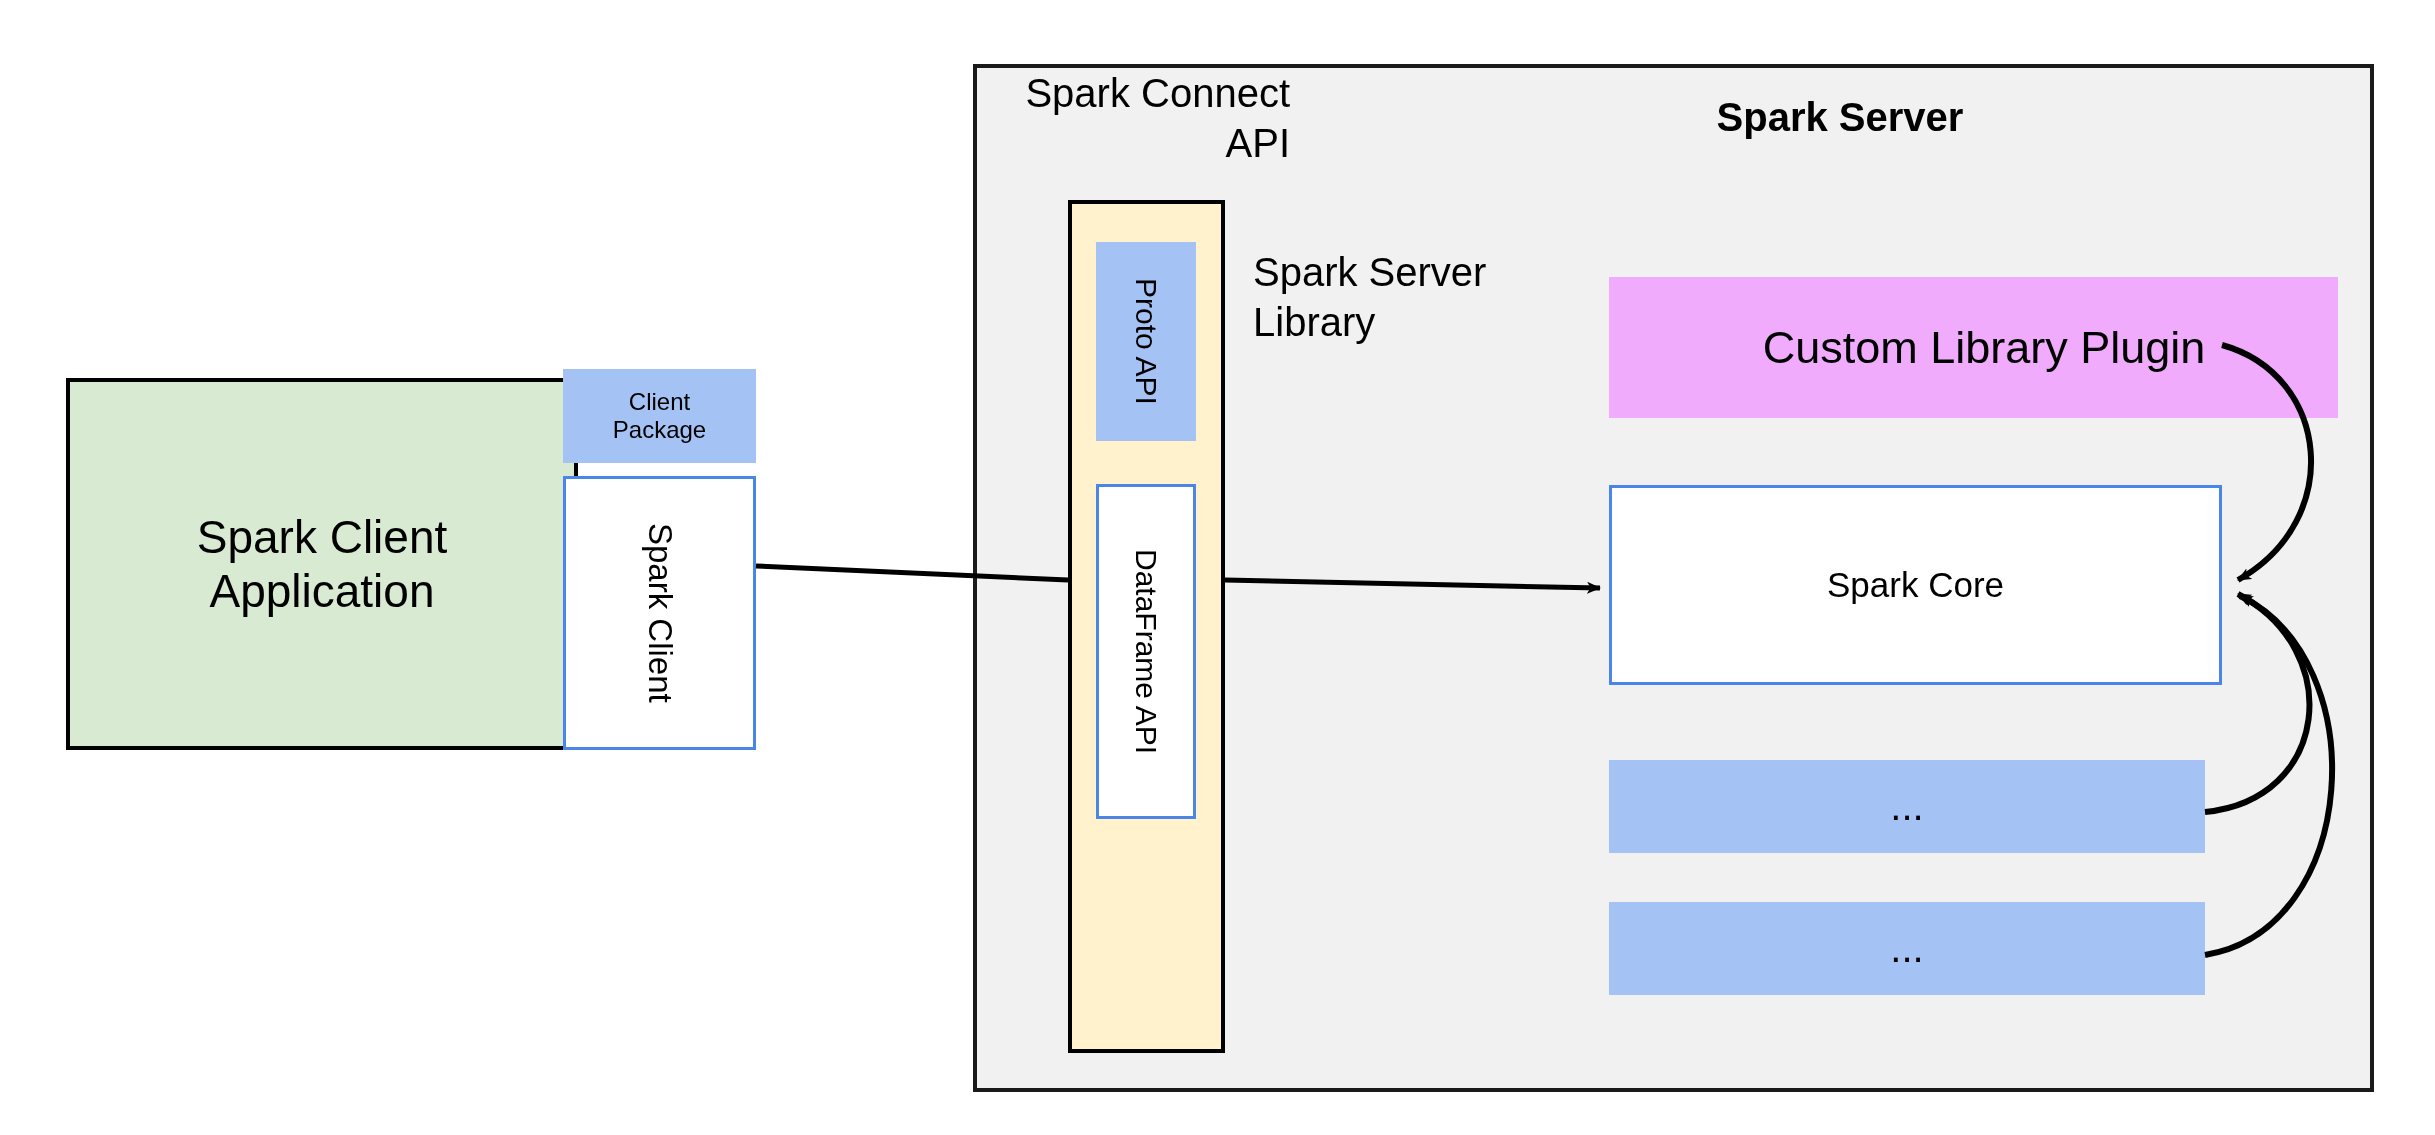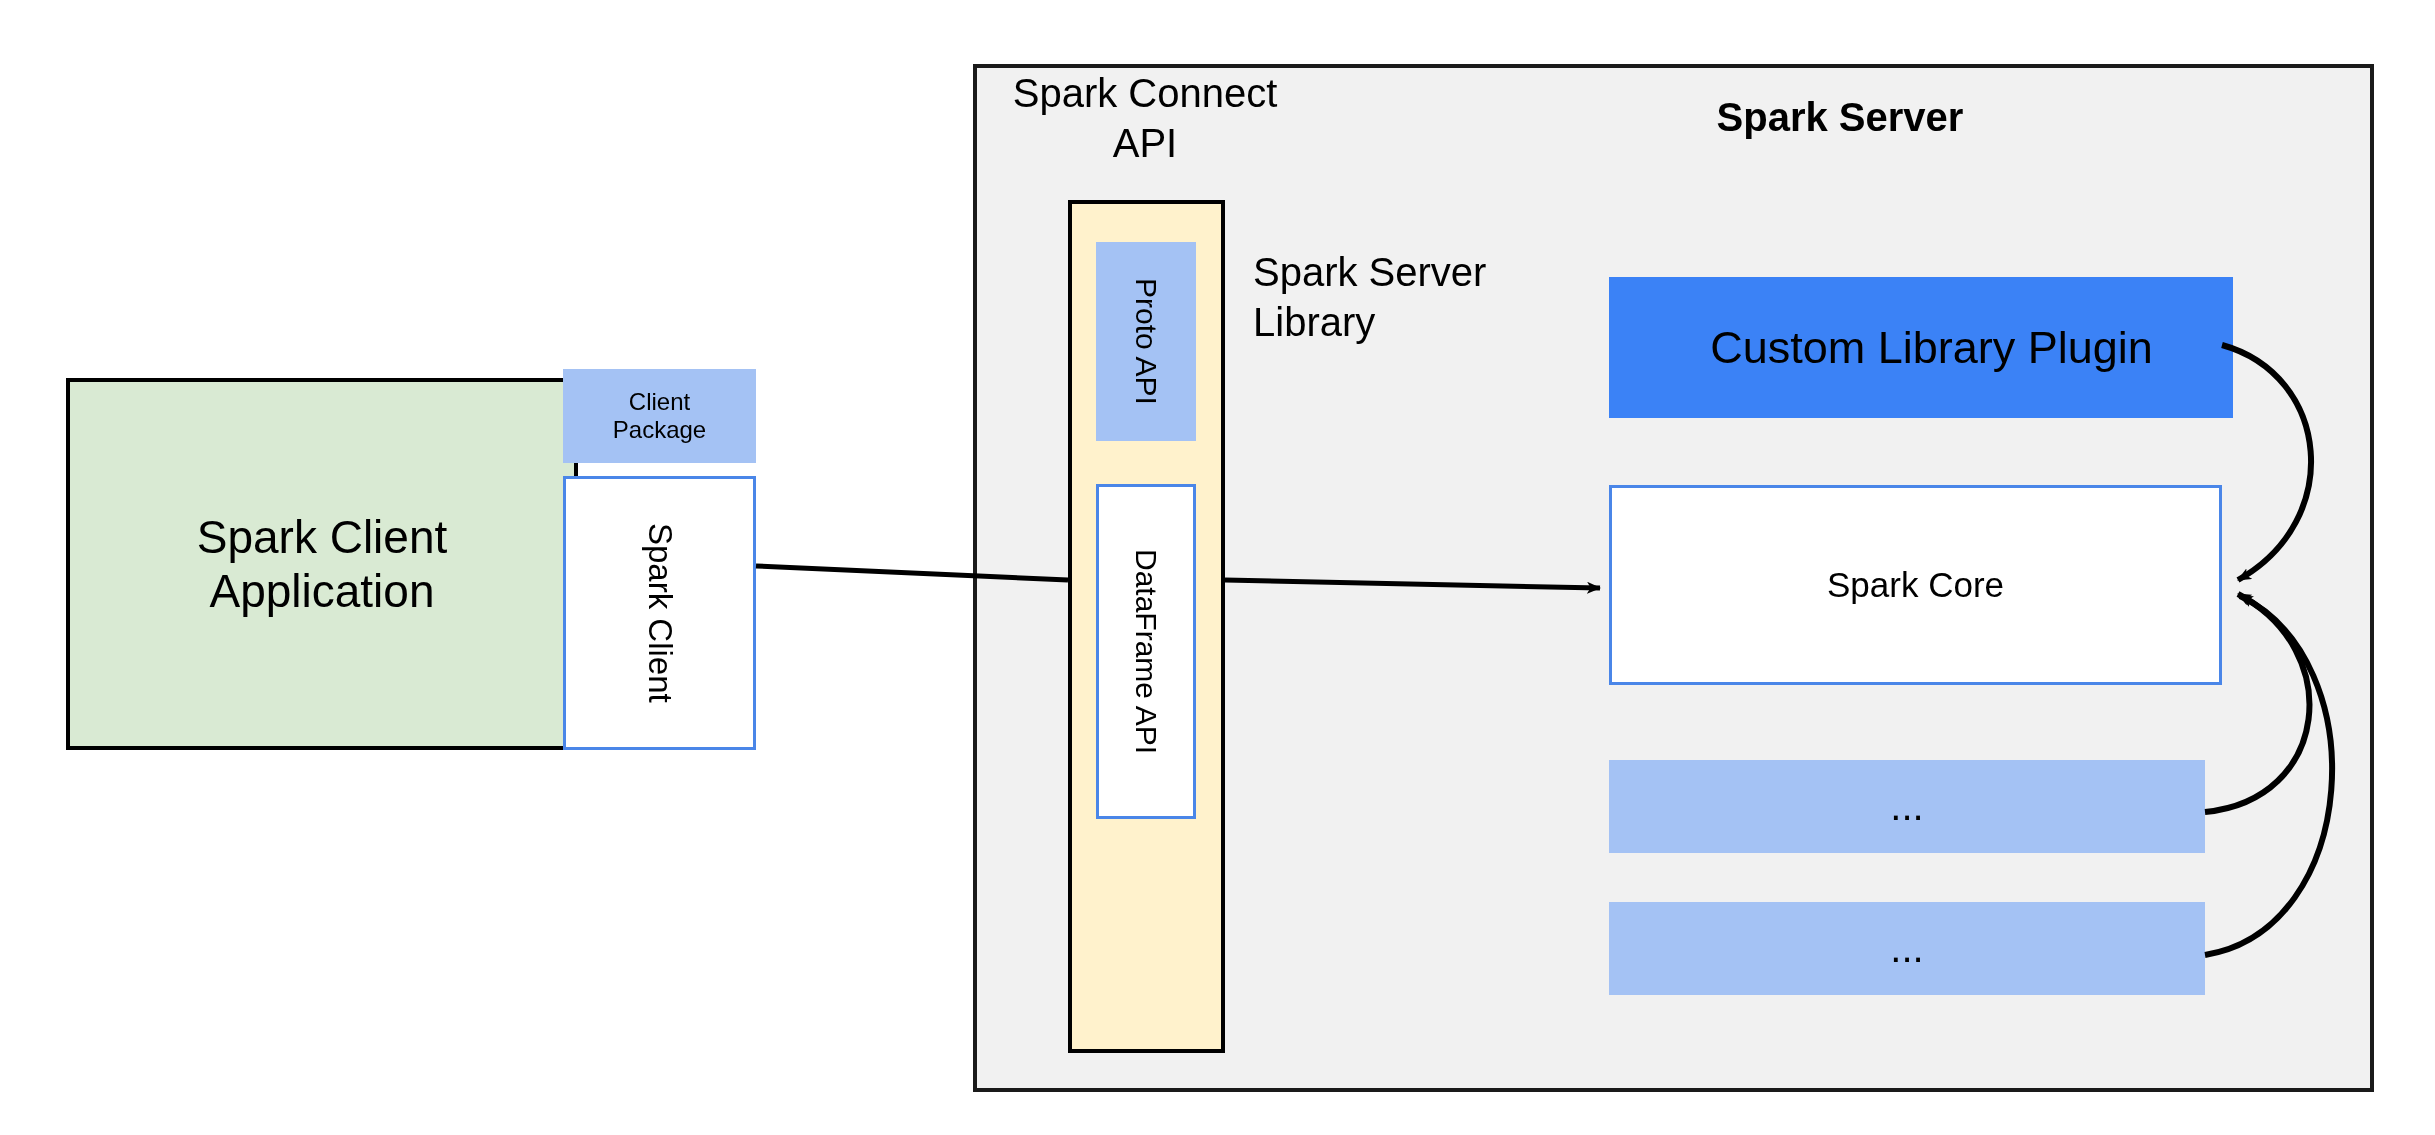--- a/index.html
+++ b/index.html
@@ -75,21 +75,21 @@
     background: #f1f1f1;
     border: 4px solid #1a1a1a;
     z-index: 1;
   }
   #spark-connect-api-label {
     position: absolute;
     left: 1000px;
     top: 68px;
     width: 290px;
     font-size: 40px;
-    text-align: center;
+    text-align: right;
     color: #000000;
     line-height: 1.25;
     white-space: pre-line;
     z-index: 3;
   }
   #spark-server-label {
     position: absolute;
     left: 1630px;
     top: 95px;
     width: 420px;
@@ -143,23 +143,23 @@
   }
   .vtext {
     writing-mode: vertical-rl;
     text-orientation: mixed;
   }
 
   
   #custom-library-plugin {
     left: 1609px;
     top: 277px;
-    width: 624px;
+    width: 729px;
     height: 141px;
-    background: #3b82f6;
+    background: #f0abfc;
     font-size: 45px;
     z-index: 3;
     padding-left: 21px;
   }
   #spark-core {
     left: 1609px;
     top: 485px;
     width: 613px;
     height: 200px;
     background: #ffffff;

